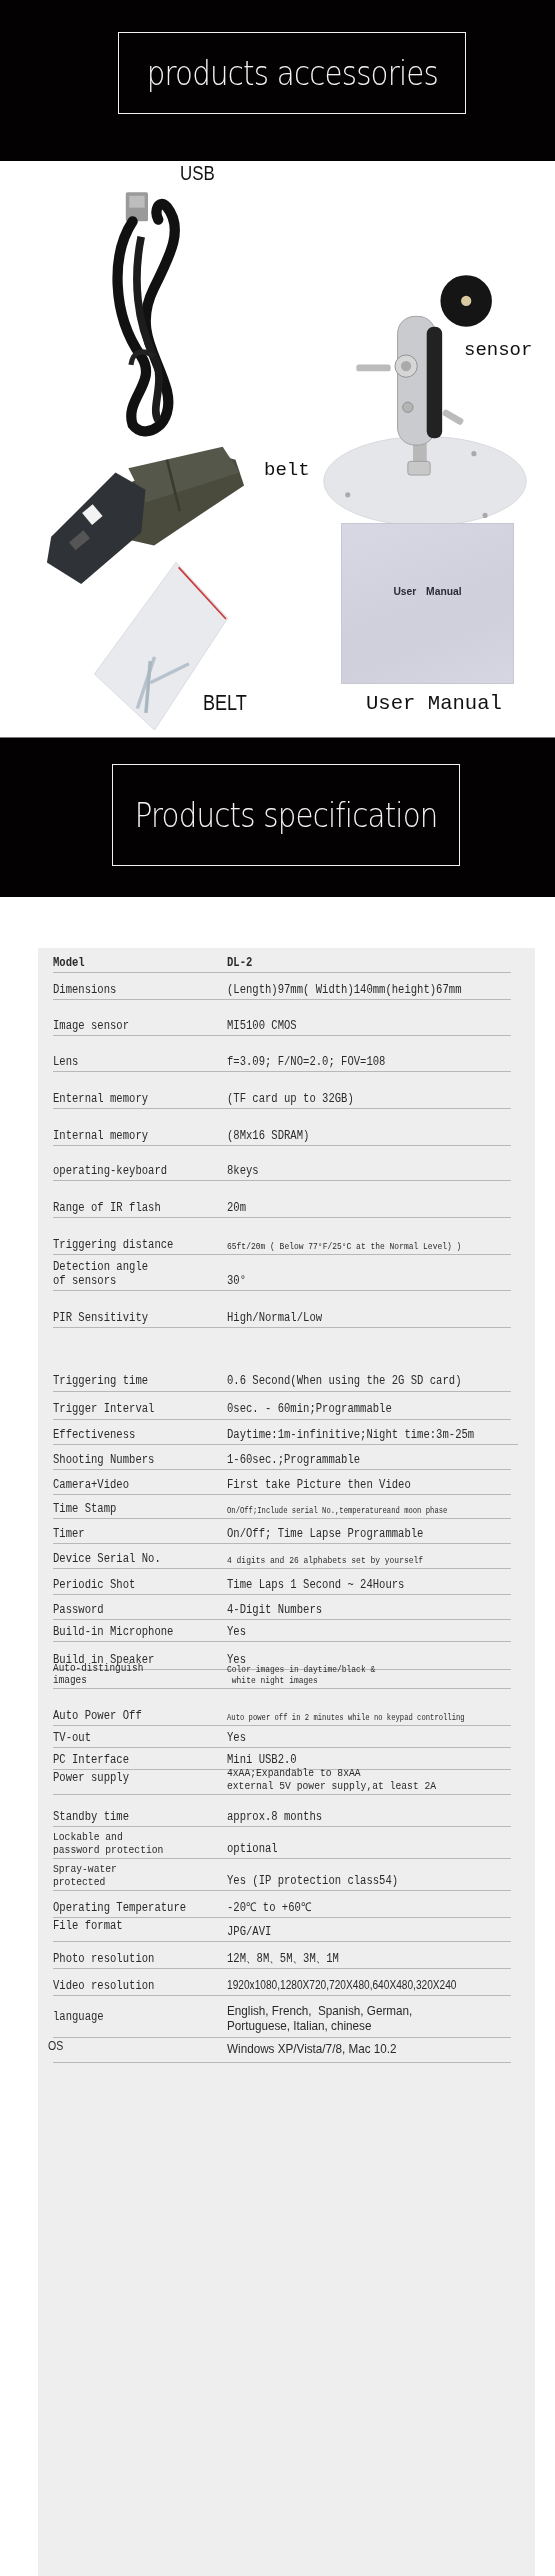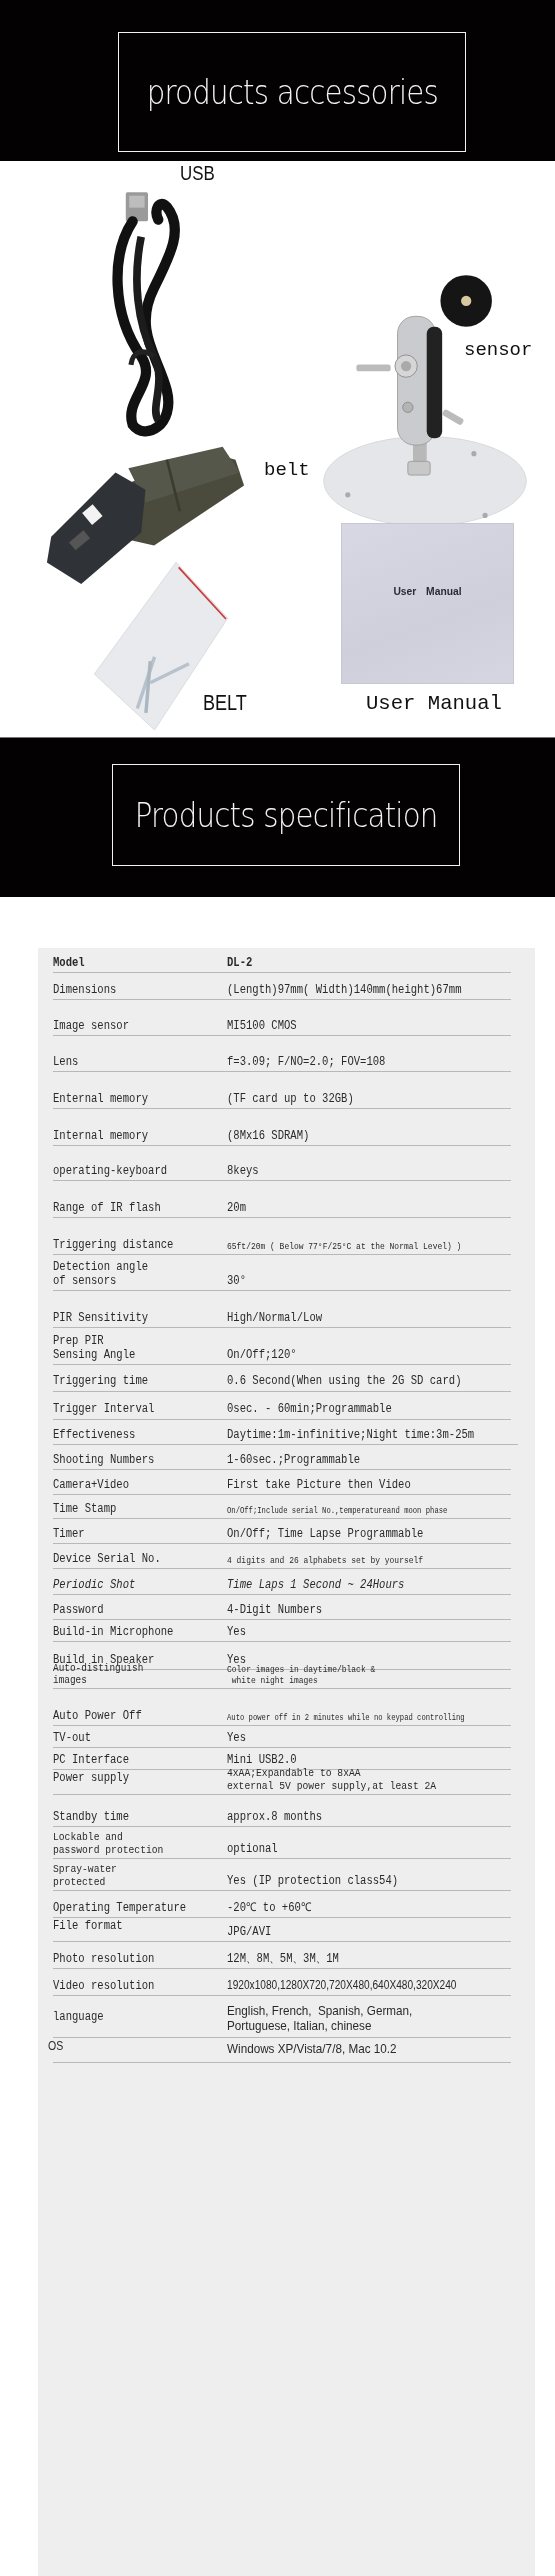--- a/index.html
+++ b/index.html
@@ -4,21 +4,21 @@
 <style>
   * { box-sizing: border-box; margin: 0; padding: 0; }
   html, body { width: 556px; height: 2576px; background: #ffffff; overflow: hidden; }
   body { position: relative; font-family: "Liberation Mono", monospace; color: #222; }
 
   .band { position: absolute; left: 0; width: 556px; background: #030101; }
   .band-box { position: absolute; border: 1.7px solid #f2f2f2; display: flex; align-items: center; justify-content: center; }
   .band-title { color: #f4f4f4; font-family: "DejaVu Sans", sans-serif; font-weight: 200; letter-spacing: -0.9px; white-space: nowrap; transform: scaleX(0.86); }
 
   #band1 { top: 0; height: 161px; }
-  #band1 .band-box { left: 118px; top: 32px; width: 348px; height: 120px; }
+  #band1 .band-box { left: 118px; top: 32px; width: 348px; height: 82px; }
   #band1 .band-title { font-size: 34px; }
 
   #band2 { top: 737px; height: 160px; border-top: 0.9px solid #777; }
   #band2 .band-box { left: 112px; top: 26px; width: 348px; height: 102px; }
   #band2 .band-title { font-size: 34px; }
 
   .caption { position: absolute; font-family: "Liberation Mono", monospace; color: #111; white-space: nowrap; }
   .caption.sans { font-family: "Liberation Sans", sans-serif; transform: scaleX(0.82); transform-origin: left; }
 
   
@@ -148,25 +148,20 @@
   </div>
   <div class="spec-row" style="top:307px;height:36px;">
     <span class="spec-label multi">Detection angle
 of sensors</span>
     <span class="spec-value">30°</span>
   </div>
   <div class="spec-row" style="top:343px;height:37px;">
     <span class="spec-label">PIR Sensitivity</span>
     <span class="spec-value">High/Normal/Low</span>
   </div>
-  <div class="spec-row" style="top:380px;height:37px;">
-    <span class="spec-label multi">Prep PIR
-Sensing Angle</span>
-    <span class="spec-value">On/Off;120°</span>
-  </div>
   <div class="spec-row" style="top:416px;height:27.5px;">
     <span class="spec-label">Triggering time</span>
     <span class="spec-value">0.6 Second(When using the 2G SD card)</span>
   </div>
   <div class="spec-row" style="top:444px;height:27.5px;">
     <span class="spec-label">Trigger Interval</span>
     <span class="spec-value">0sec. - 60min;Programmable</span>
   </div>
   <div class="spec-row" style="top:471px;height:26px;width:465px;">
     <span class="spec-label">Effectiveness</span>
@@ -185,21 +180,21 @@
     <span class="spec-value">First take Picture then Video</span>
   </div>
   <div class="spec-row" style="top:571px;height:25px;">
     <span class="spec-label">Timer</span>
     <span class="spec-value">On/Off; Time Lapse Programmable</span>
   </div>
   <div class="spec-row" style="top:596px;height:25px;">
     <span class="spec-label">Device Serial No.</span>
     <span class="spec-value small">4 digits and 26 alphabets set by yourself</span>
   </div>
-  <div class="spec-row" style="top:621px;height:26px;font-style:italic;">
+  <div class="spec-row" style="top:621px;height:26px;">
     <span class="spec-label">Periodic Shot</span>
     <span class="spec-value">Time Laps 1 Second ~ 24Hours</span>
   </div>
   <div class="spec-row" style="top:647px;height:25px;">
     <span class="spec-label">Password</span>
     <span class="spec-value">4-Digit Numbers</span>
   </div>
   <div class="spec-row" style="top:671px;height:23px;">
     <span class="spec-label">Build-in Microphone</span>
     <span class="spec-value">Yes</span>

